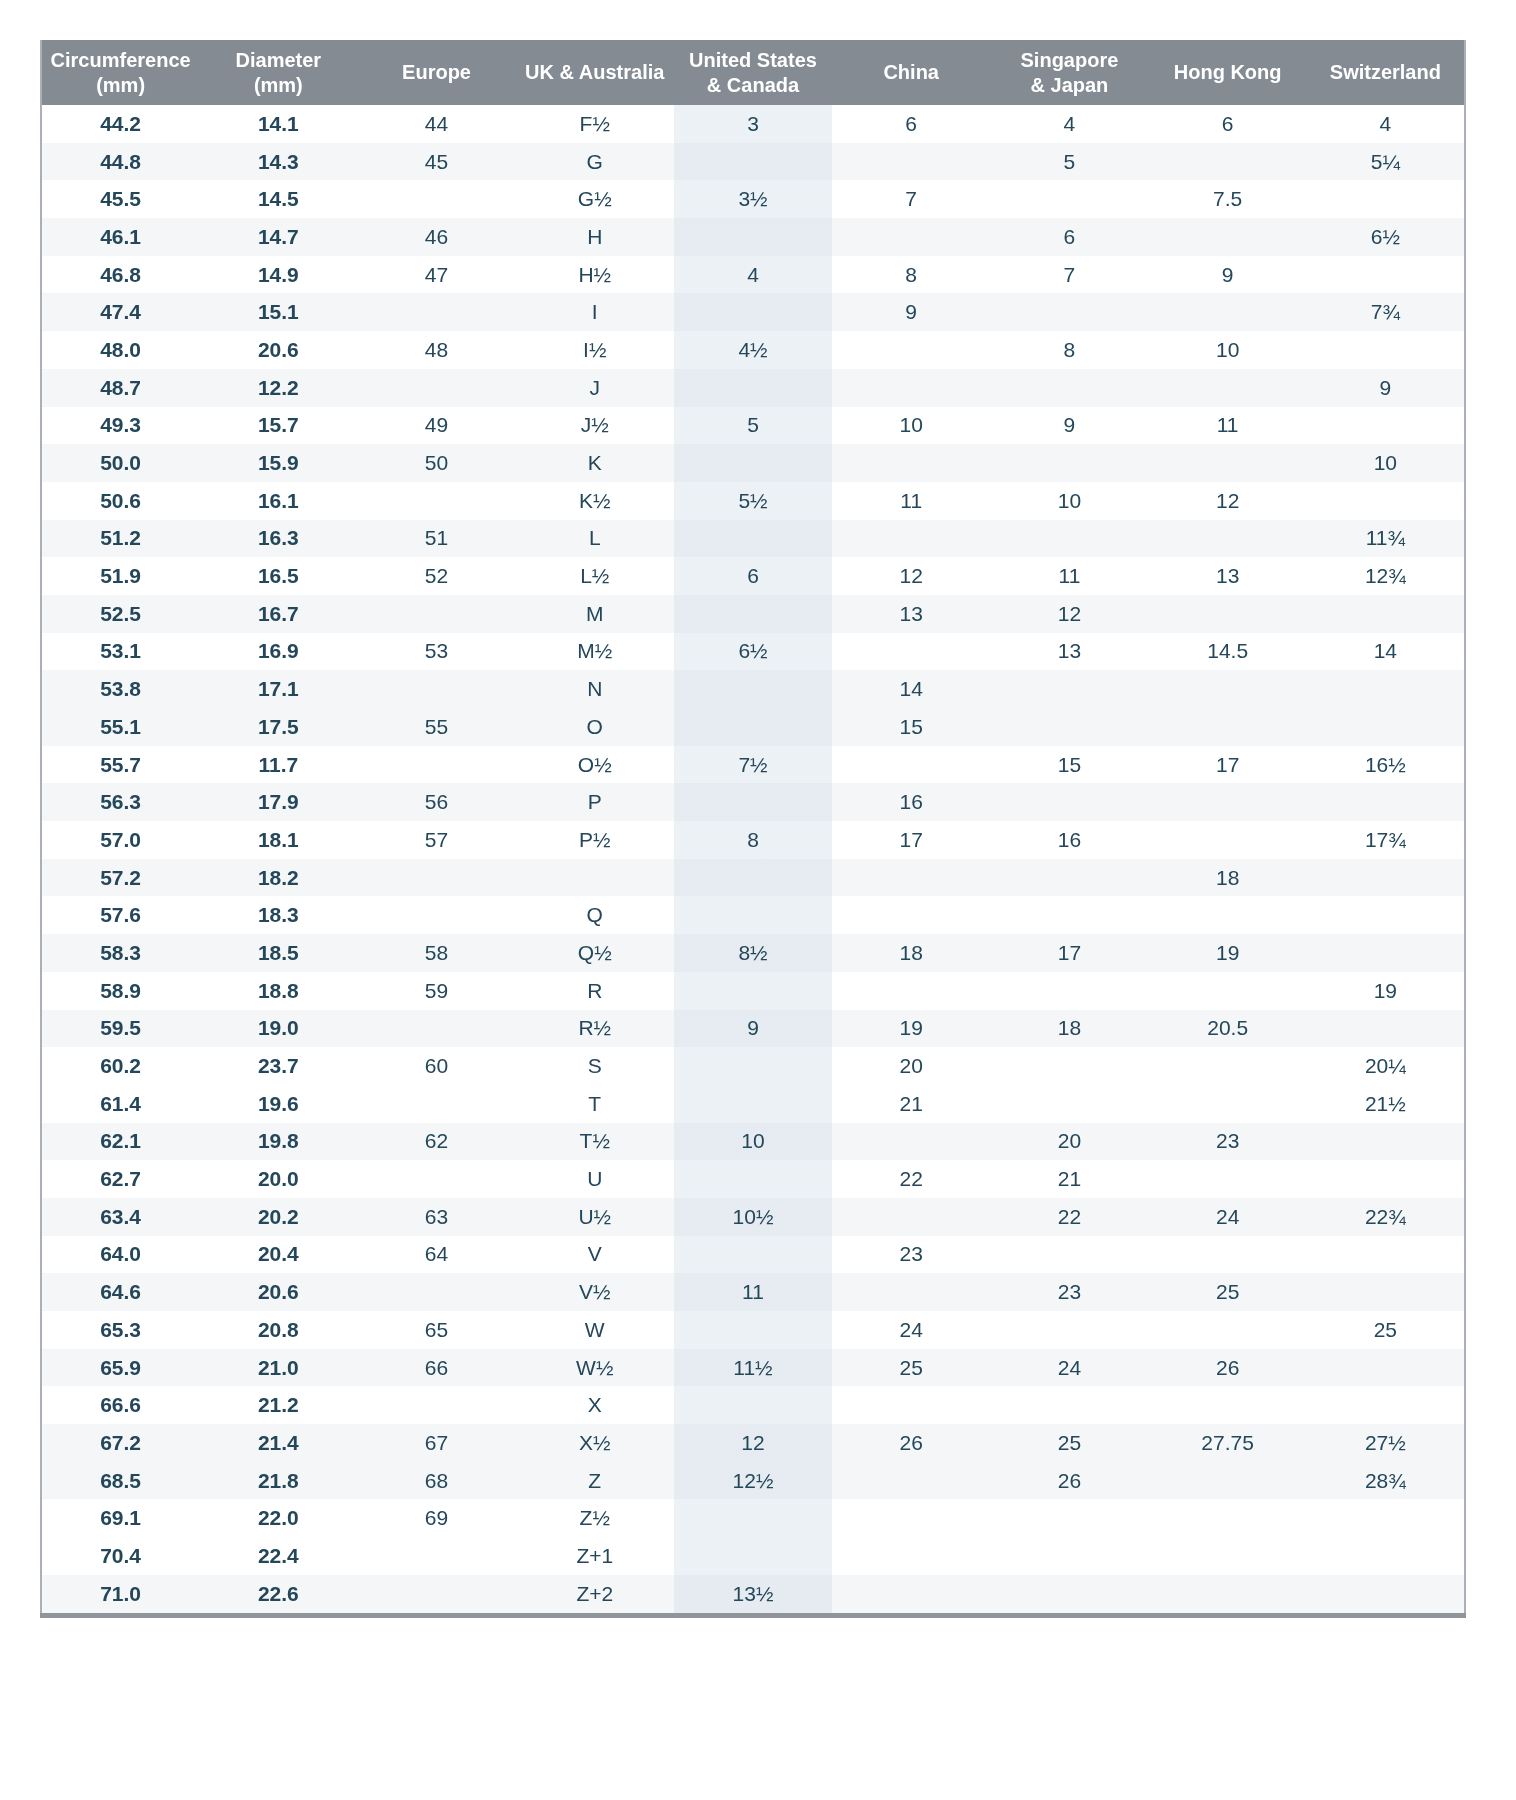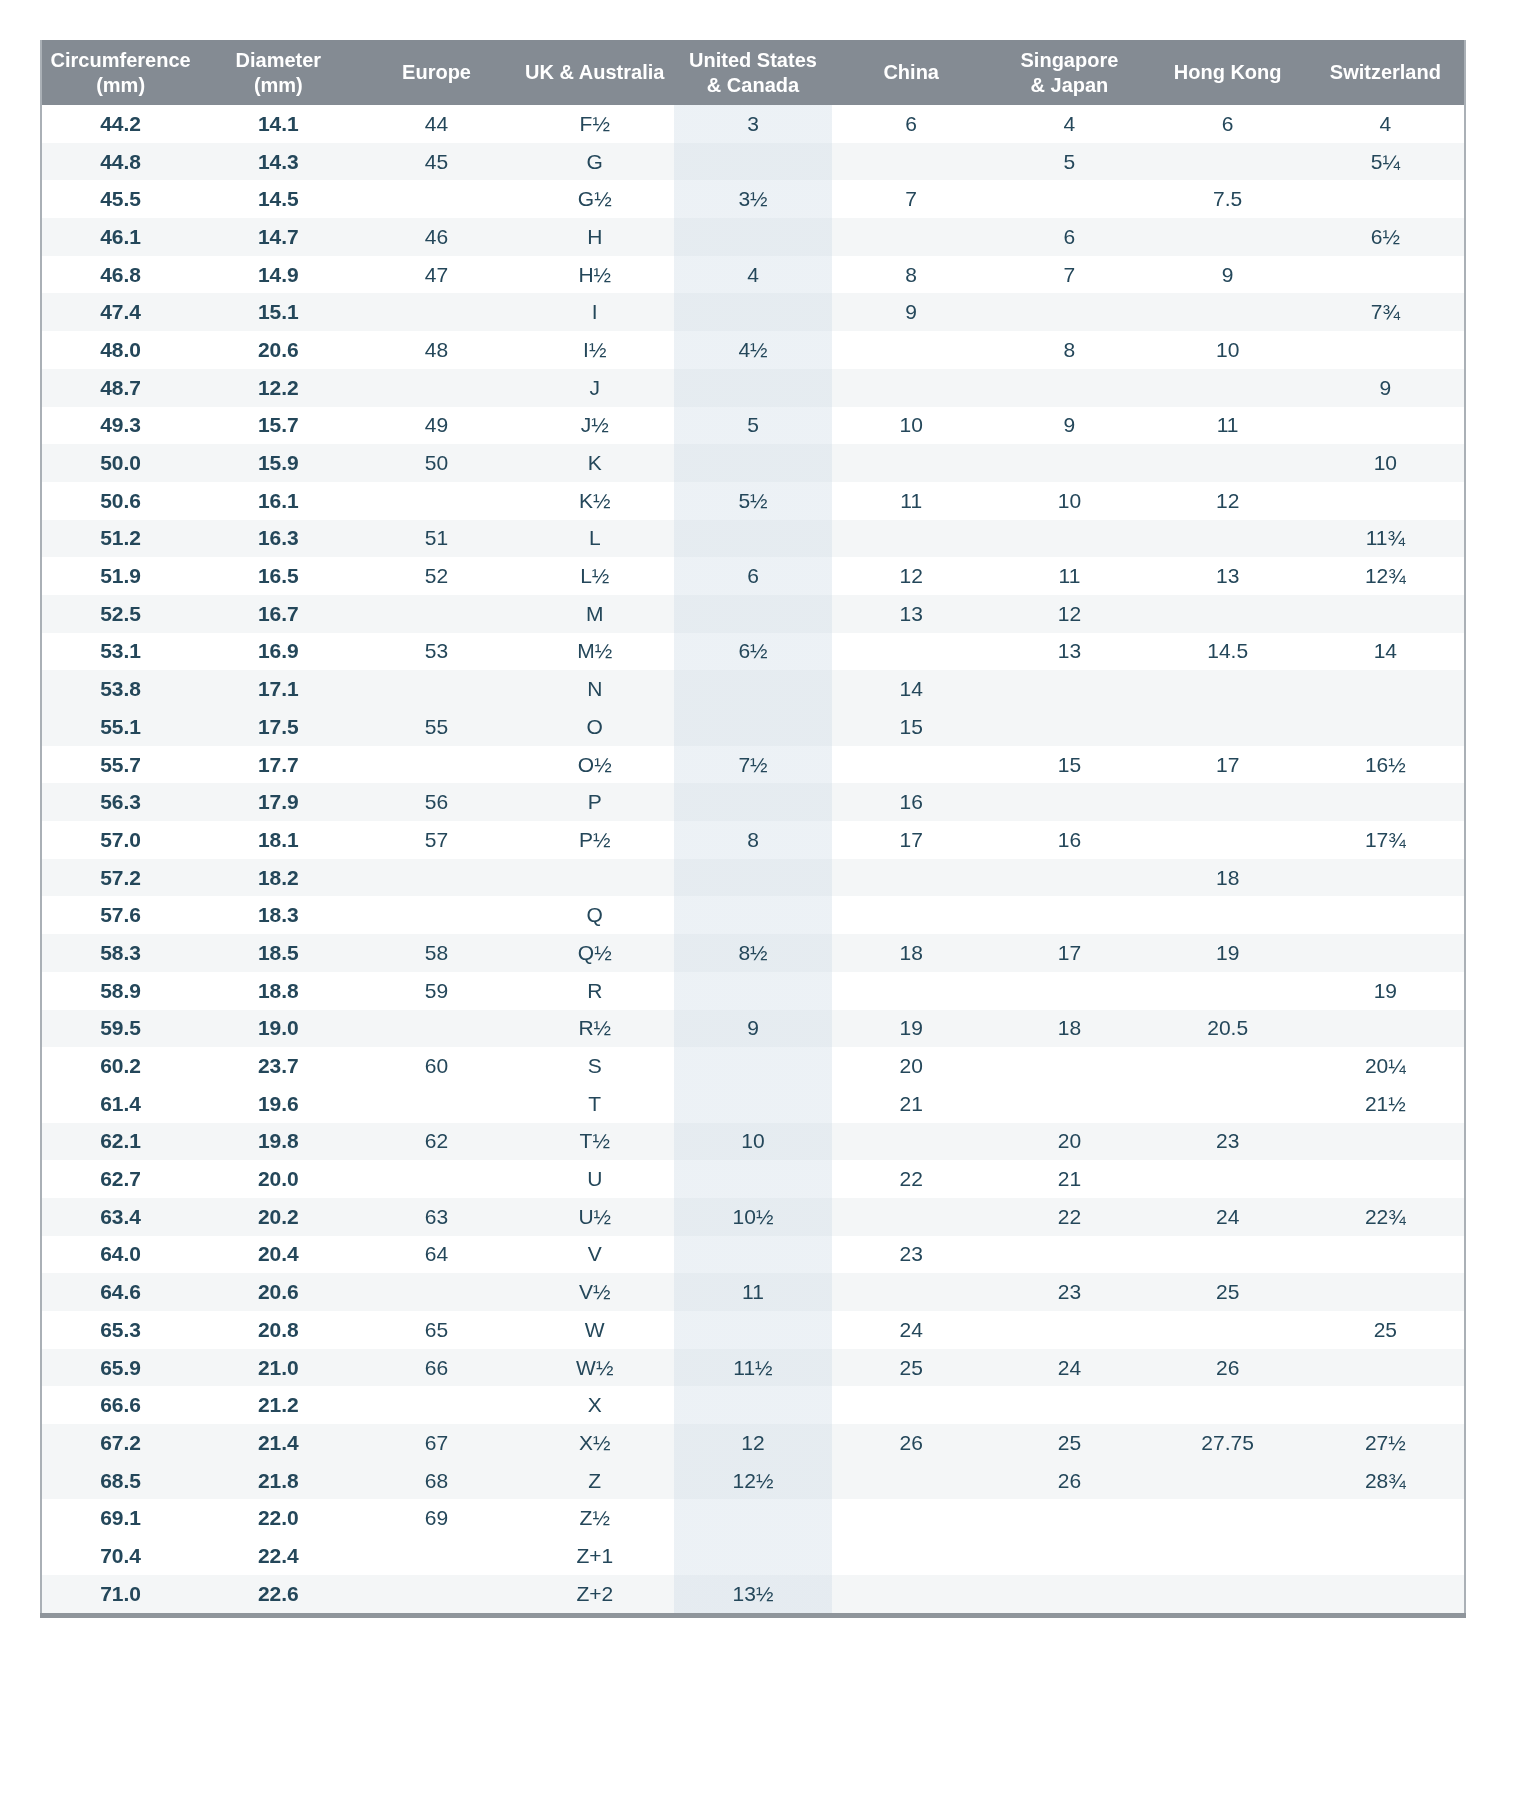--- a/index.html
+++ b/index.html
@@ -264,21 +264,21 @@
           <td>55</td>
           <td>O</td>
           <td class="us-col"></td>
           <td>15</td>
           <td></td>
           <td></td>
           <td></td>
         </tr>
         <tr>
           <td class="bold">55.7</td>
-          <td class="bold">17.7</td>
+          <td class="bold">11.7</td>
           <td></td>
           <td>O½</td>
           <td class="us-col">7½</td>
           <td></td>
           <td>15</td>
           <td>17</td>
           <td>16½</td>
         </tr>
         <tr class="stripe">
           <td class="bold">56.3</td>

